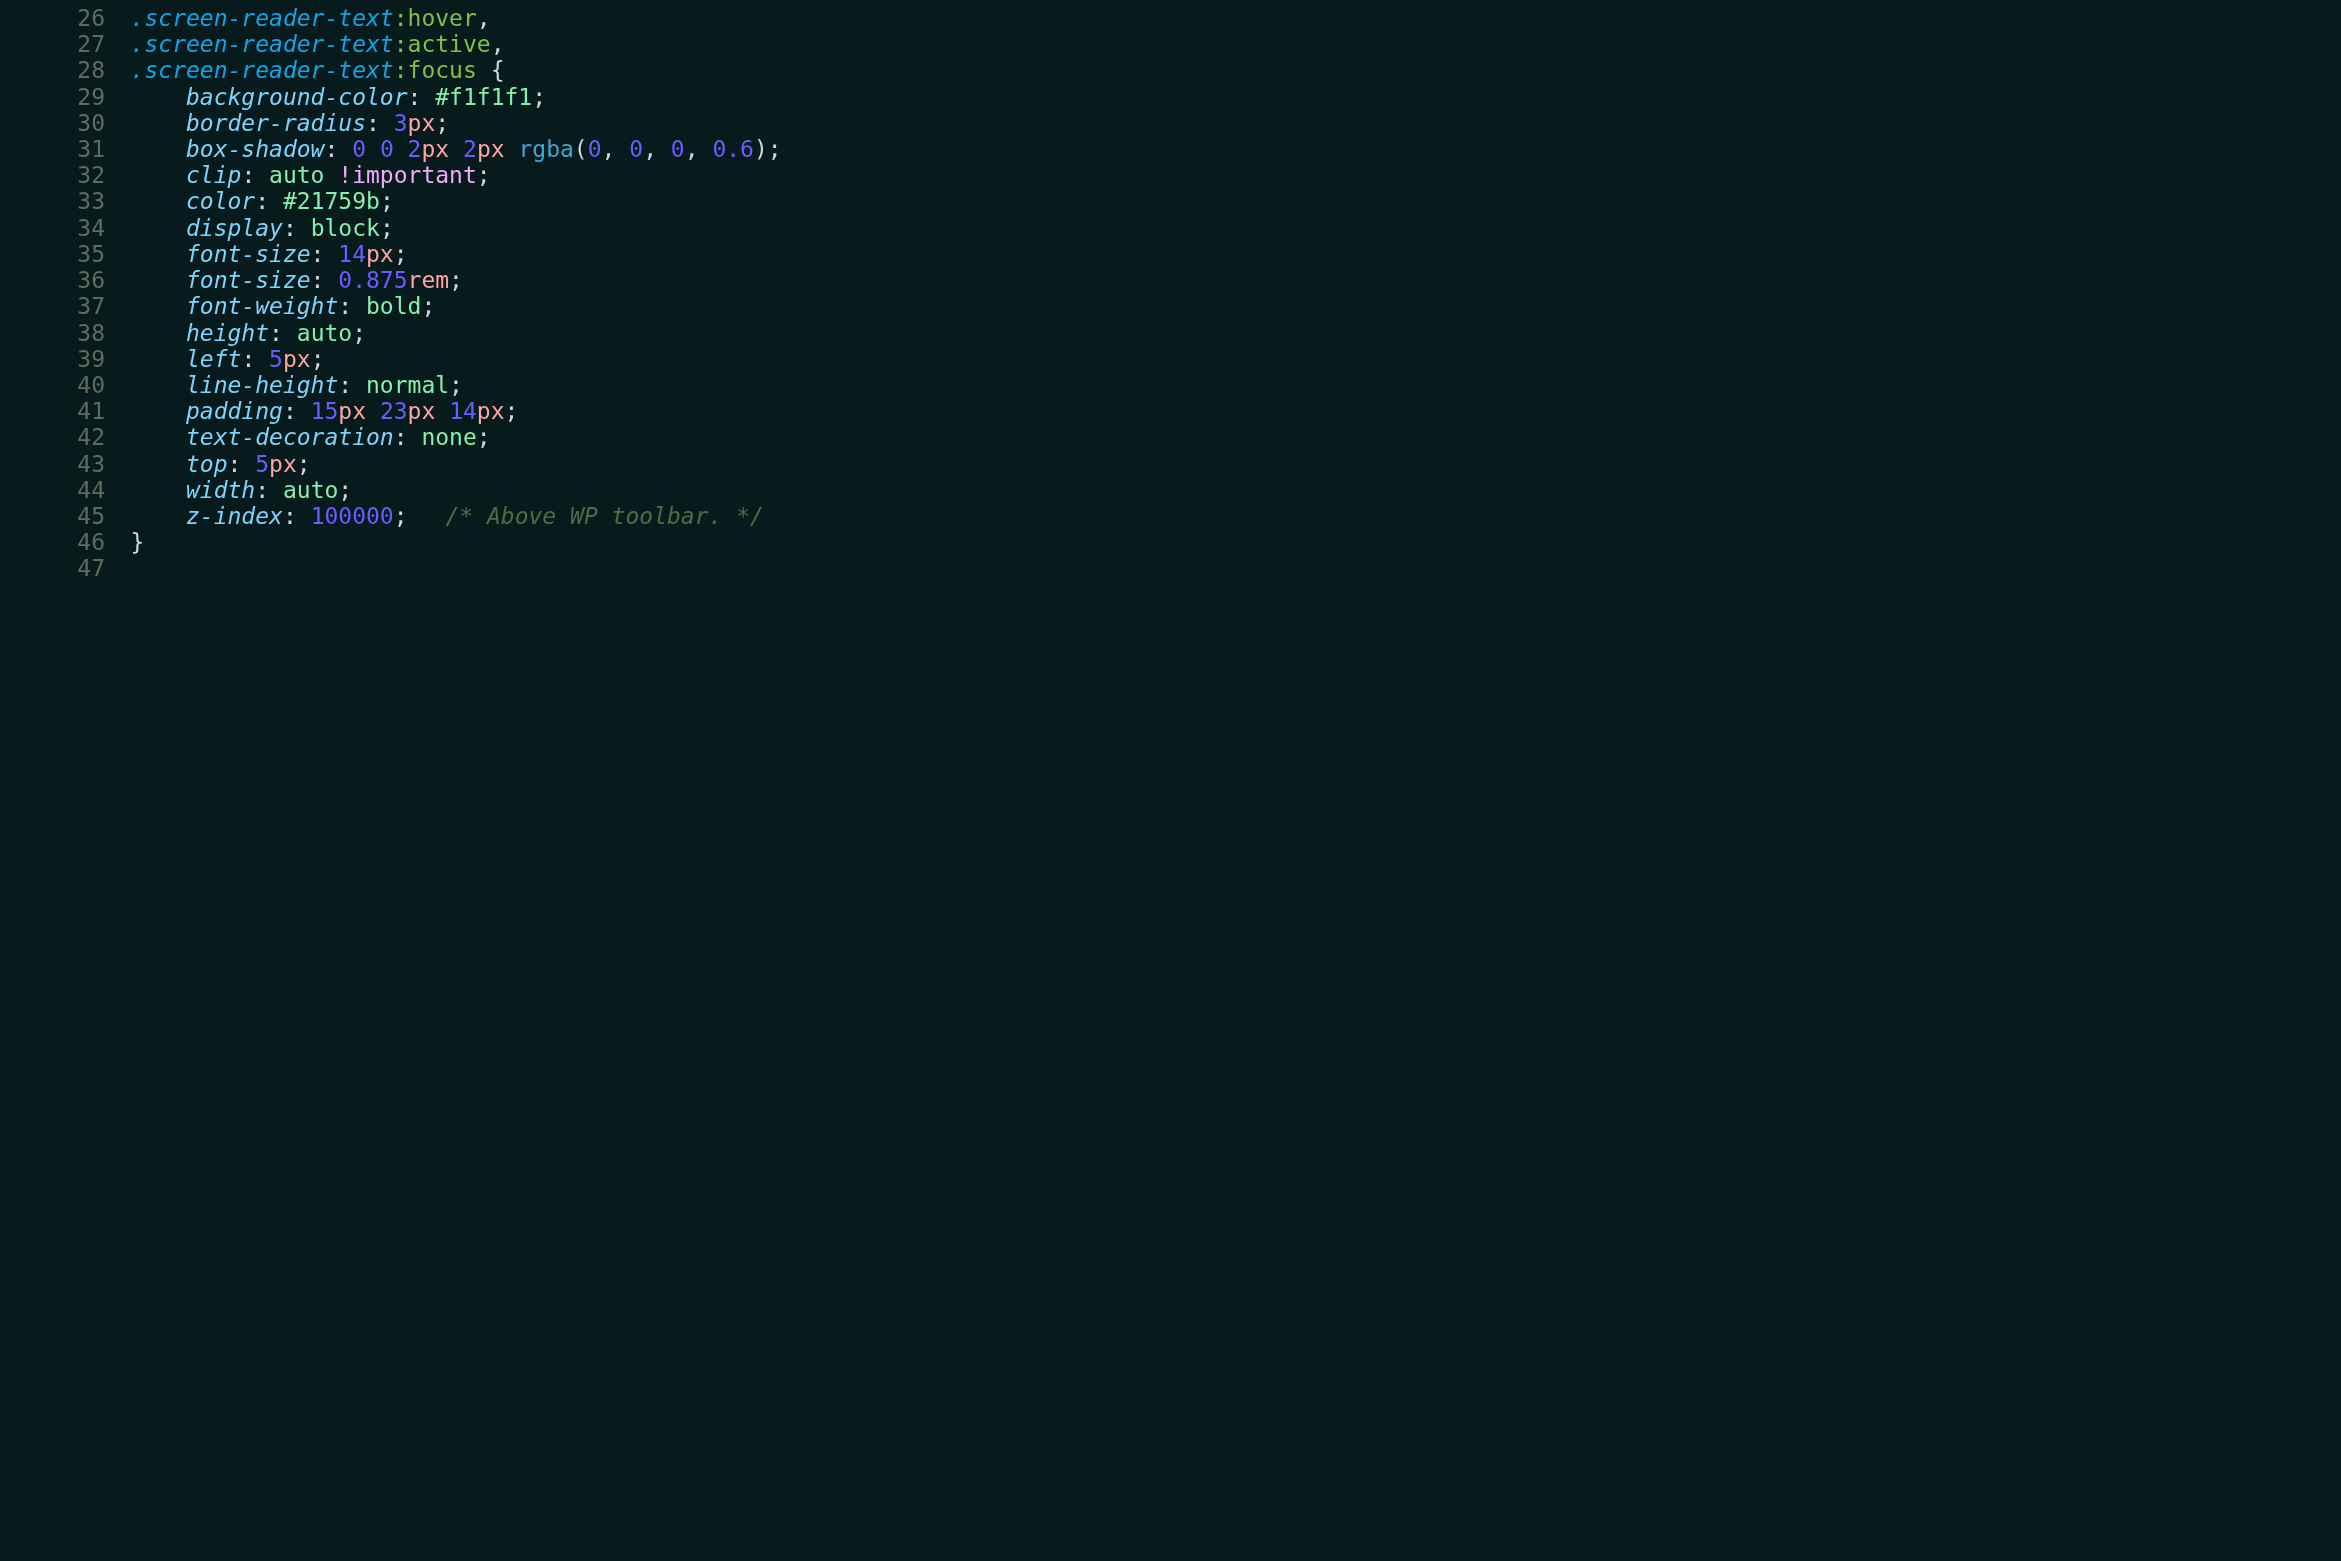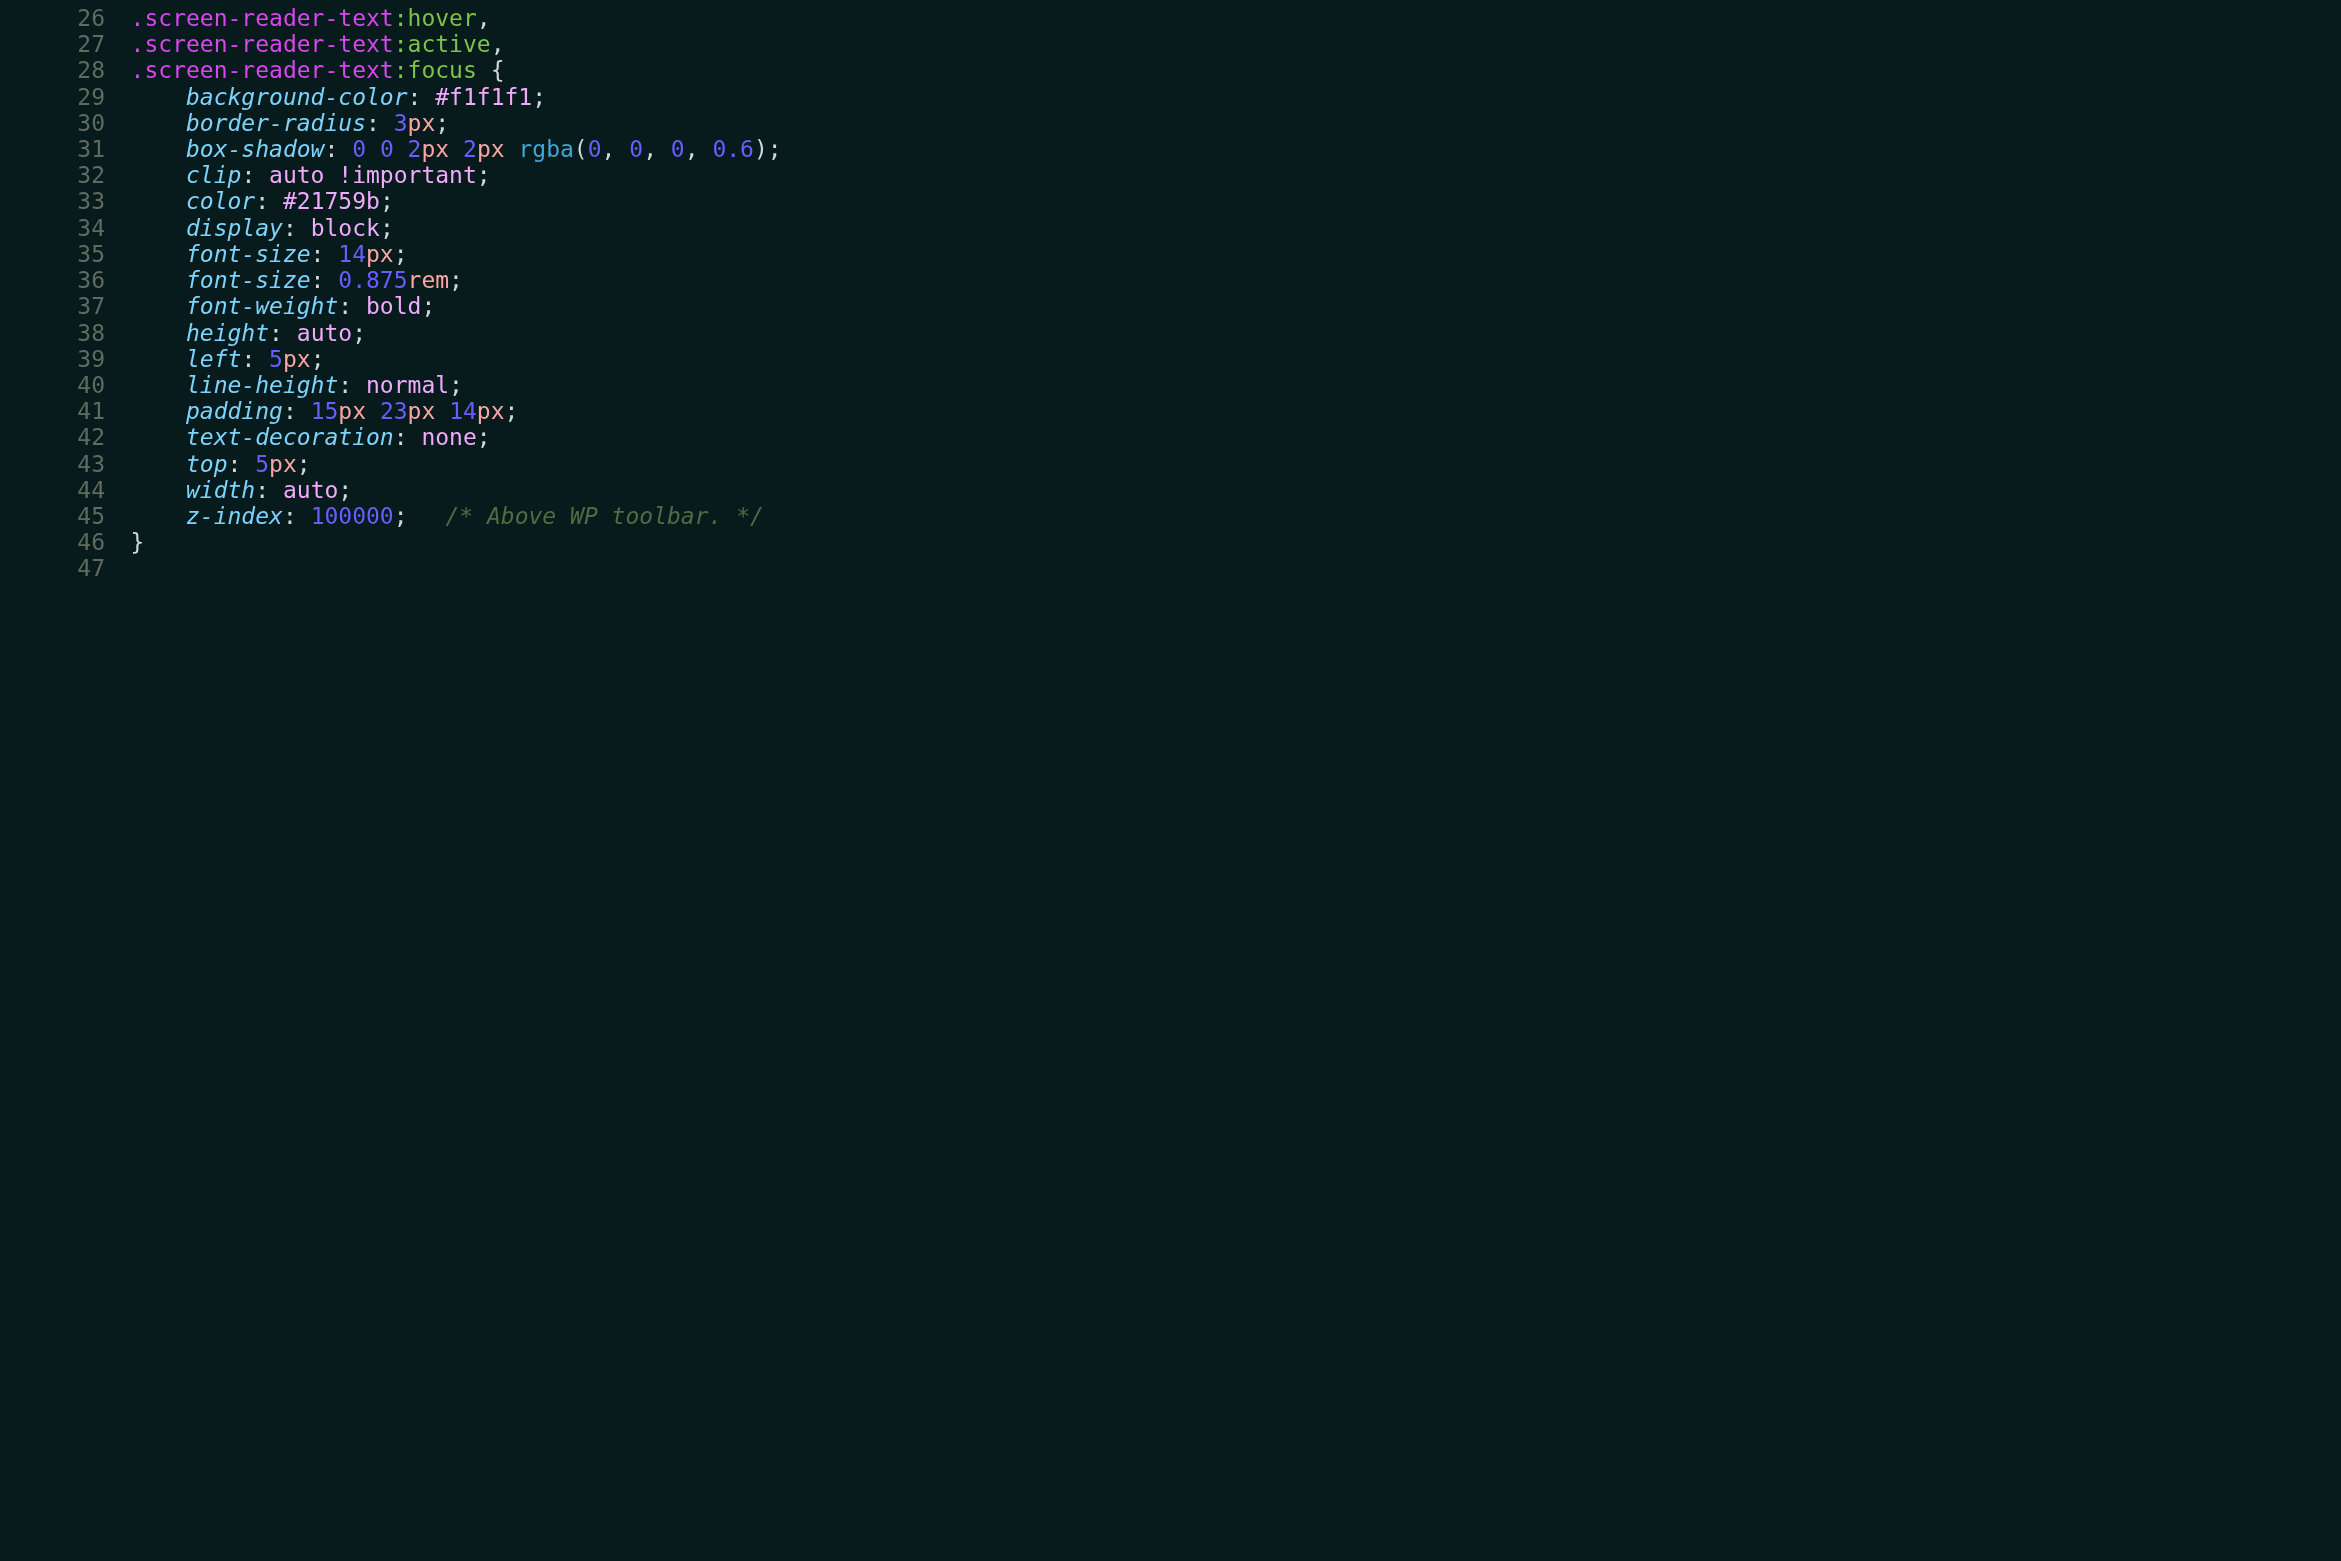--- a/index.html
+++ b/index.html
@@ -29,25 +29,25 @@
     color: #6f7a6a;
     padding-right: 25.6px;
     user-select: none;
     flex-shrink: 0;
     opacity: 0.85;
   }
   .code {
     flex: 1;
   }
   
-  .sel    { color: #d946ef; }            
+  .sel    { color: #0ea5e9; font-style: italic; }            
   .pseudo { color: #7ec24a; }            
   .prop   { color: #7dd3fc; font-style: italic; }
   .punct  { color: #cfd8dc; }
-  .val    { color: #f0abfc; }
+  .val    { color: #86efac; }
   .num    { color: #6b5cff; }
   .unit   { color: #fca5a5; }
   .imp    { color: #f0abfc; }
   .fn     { color: #3fa7d6; }
   .args   { color: #6b5cff; }
   .comm   { color: #5d7a4a; font-style: italic; opacity: .85; margin-left: 24px; }
   .brace  { color: #cfd8dc; }
 </style>
 </head>
 <body>

